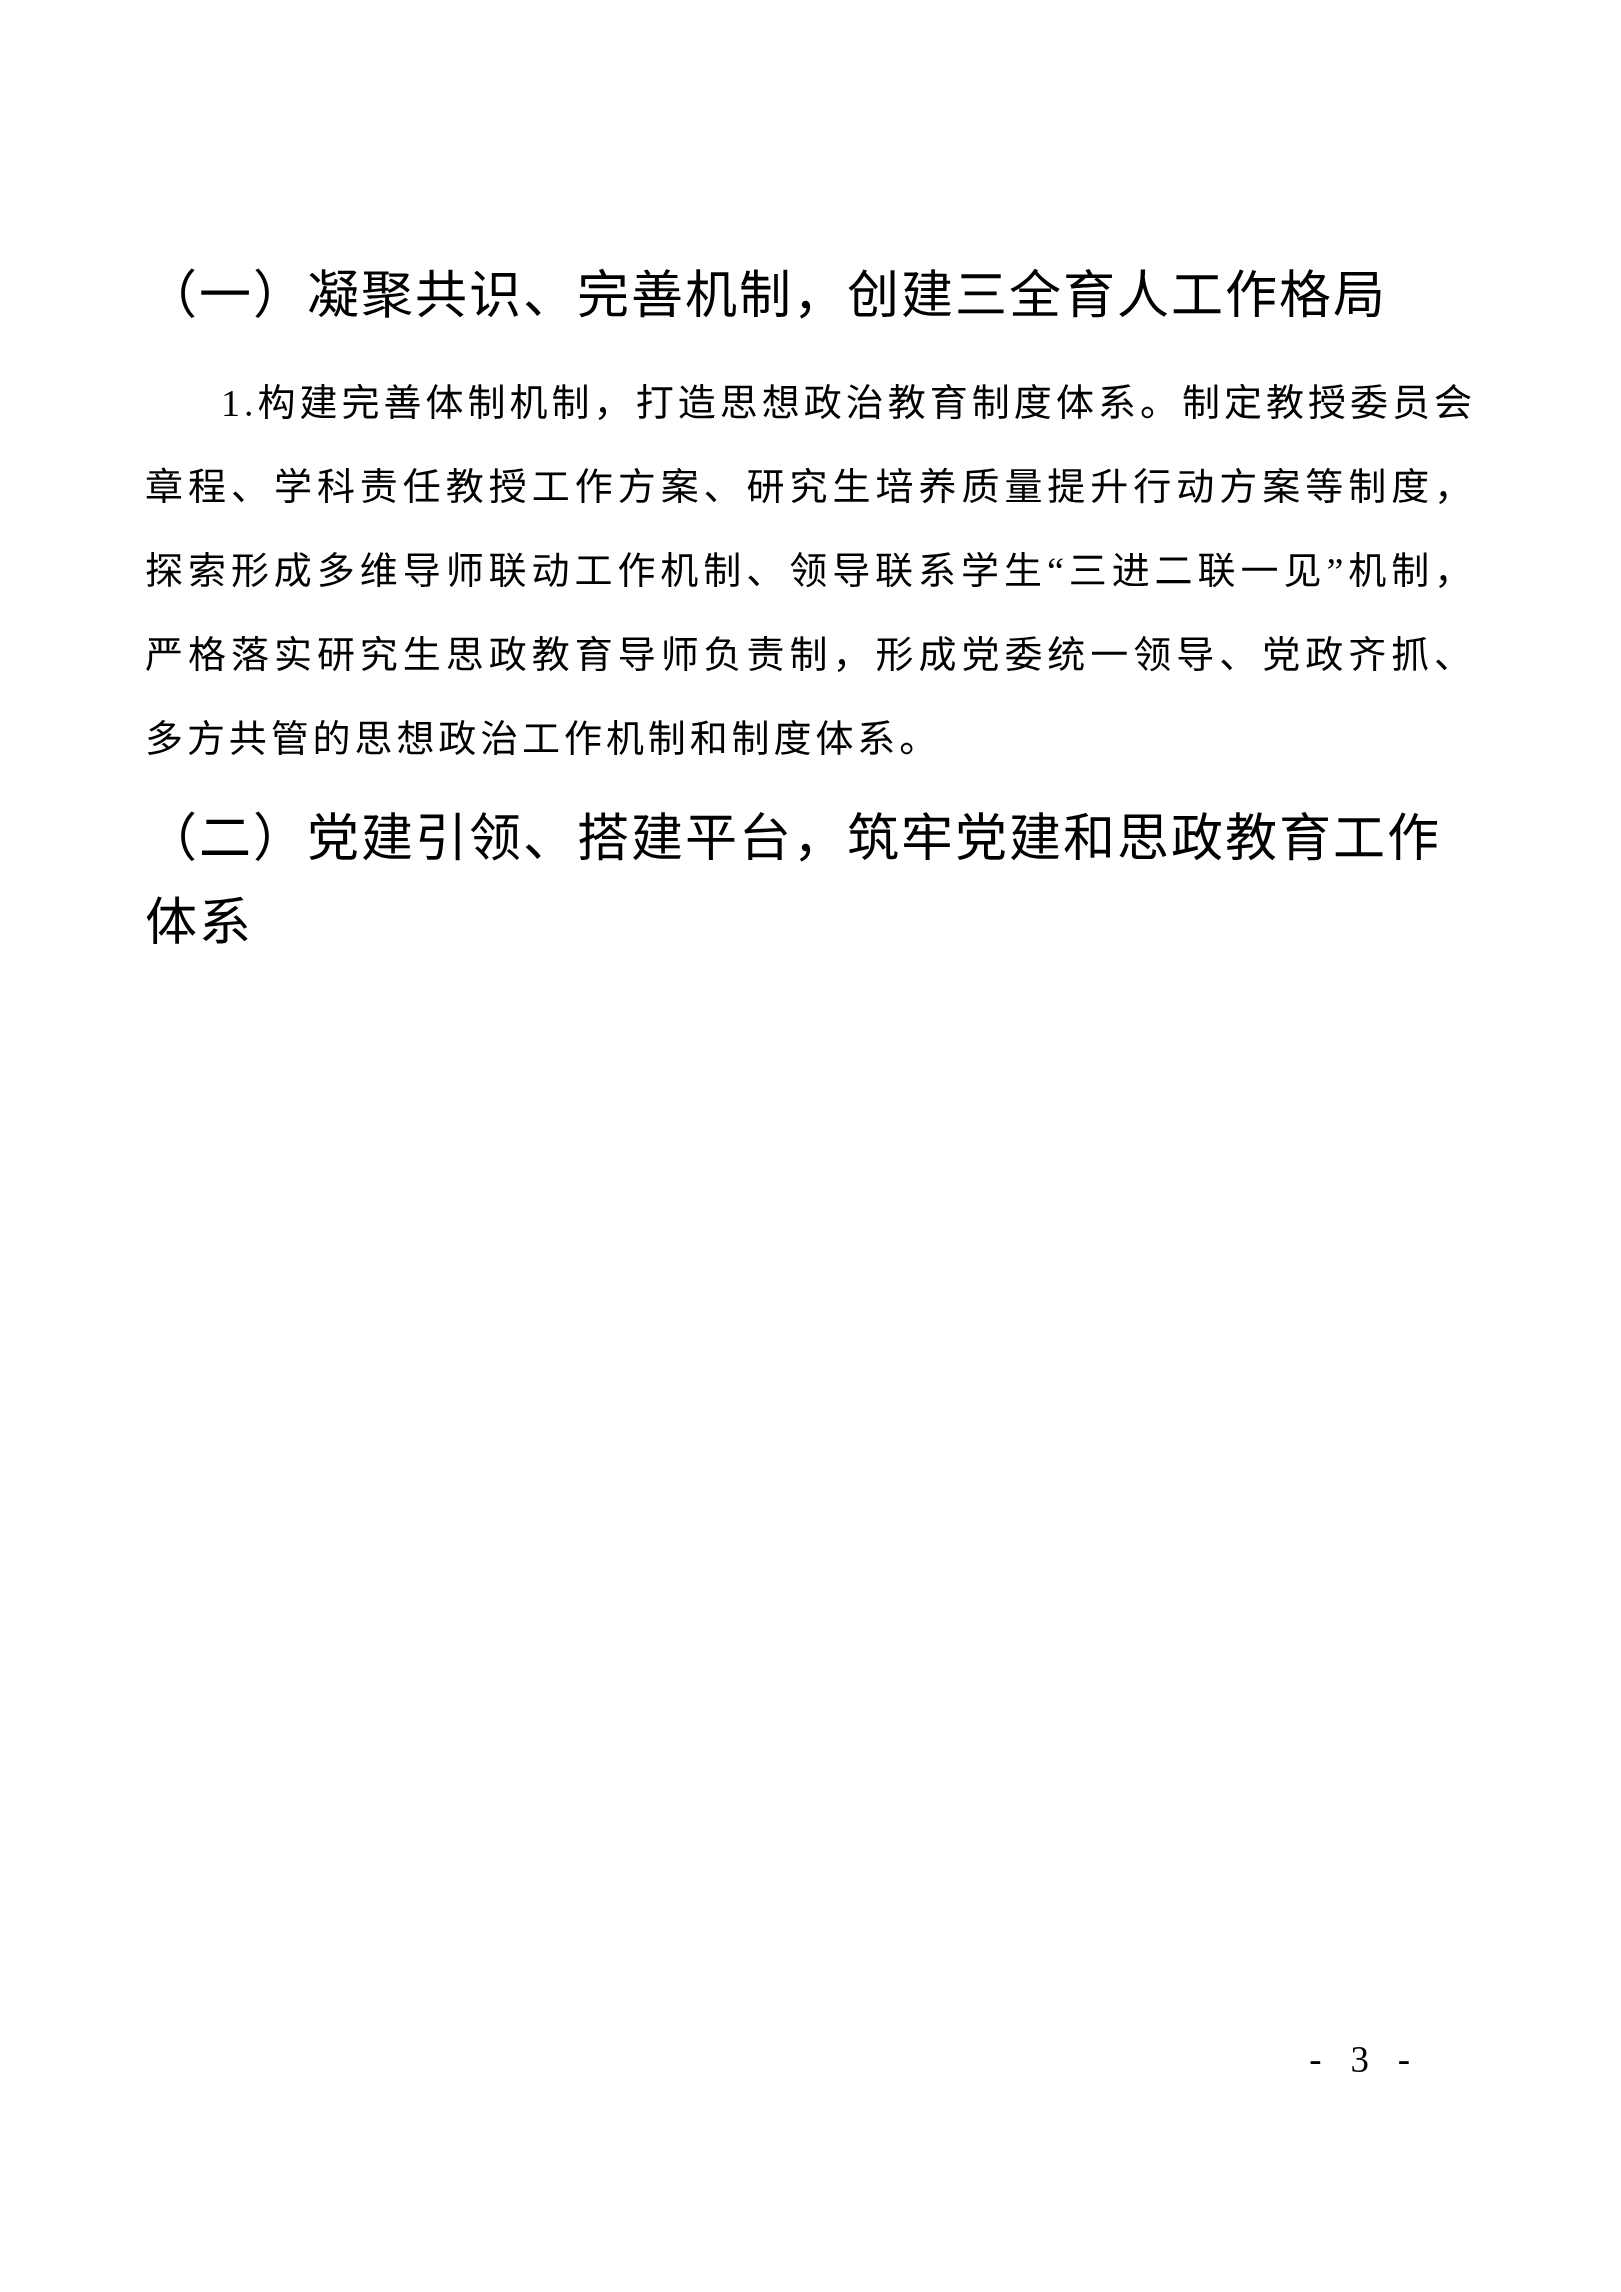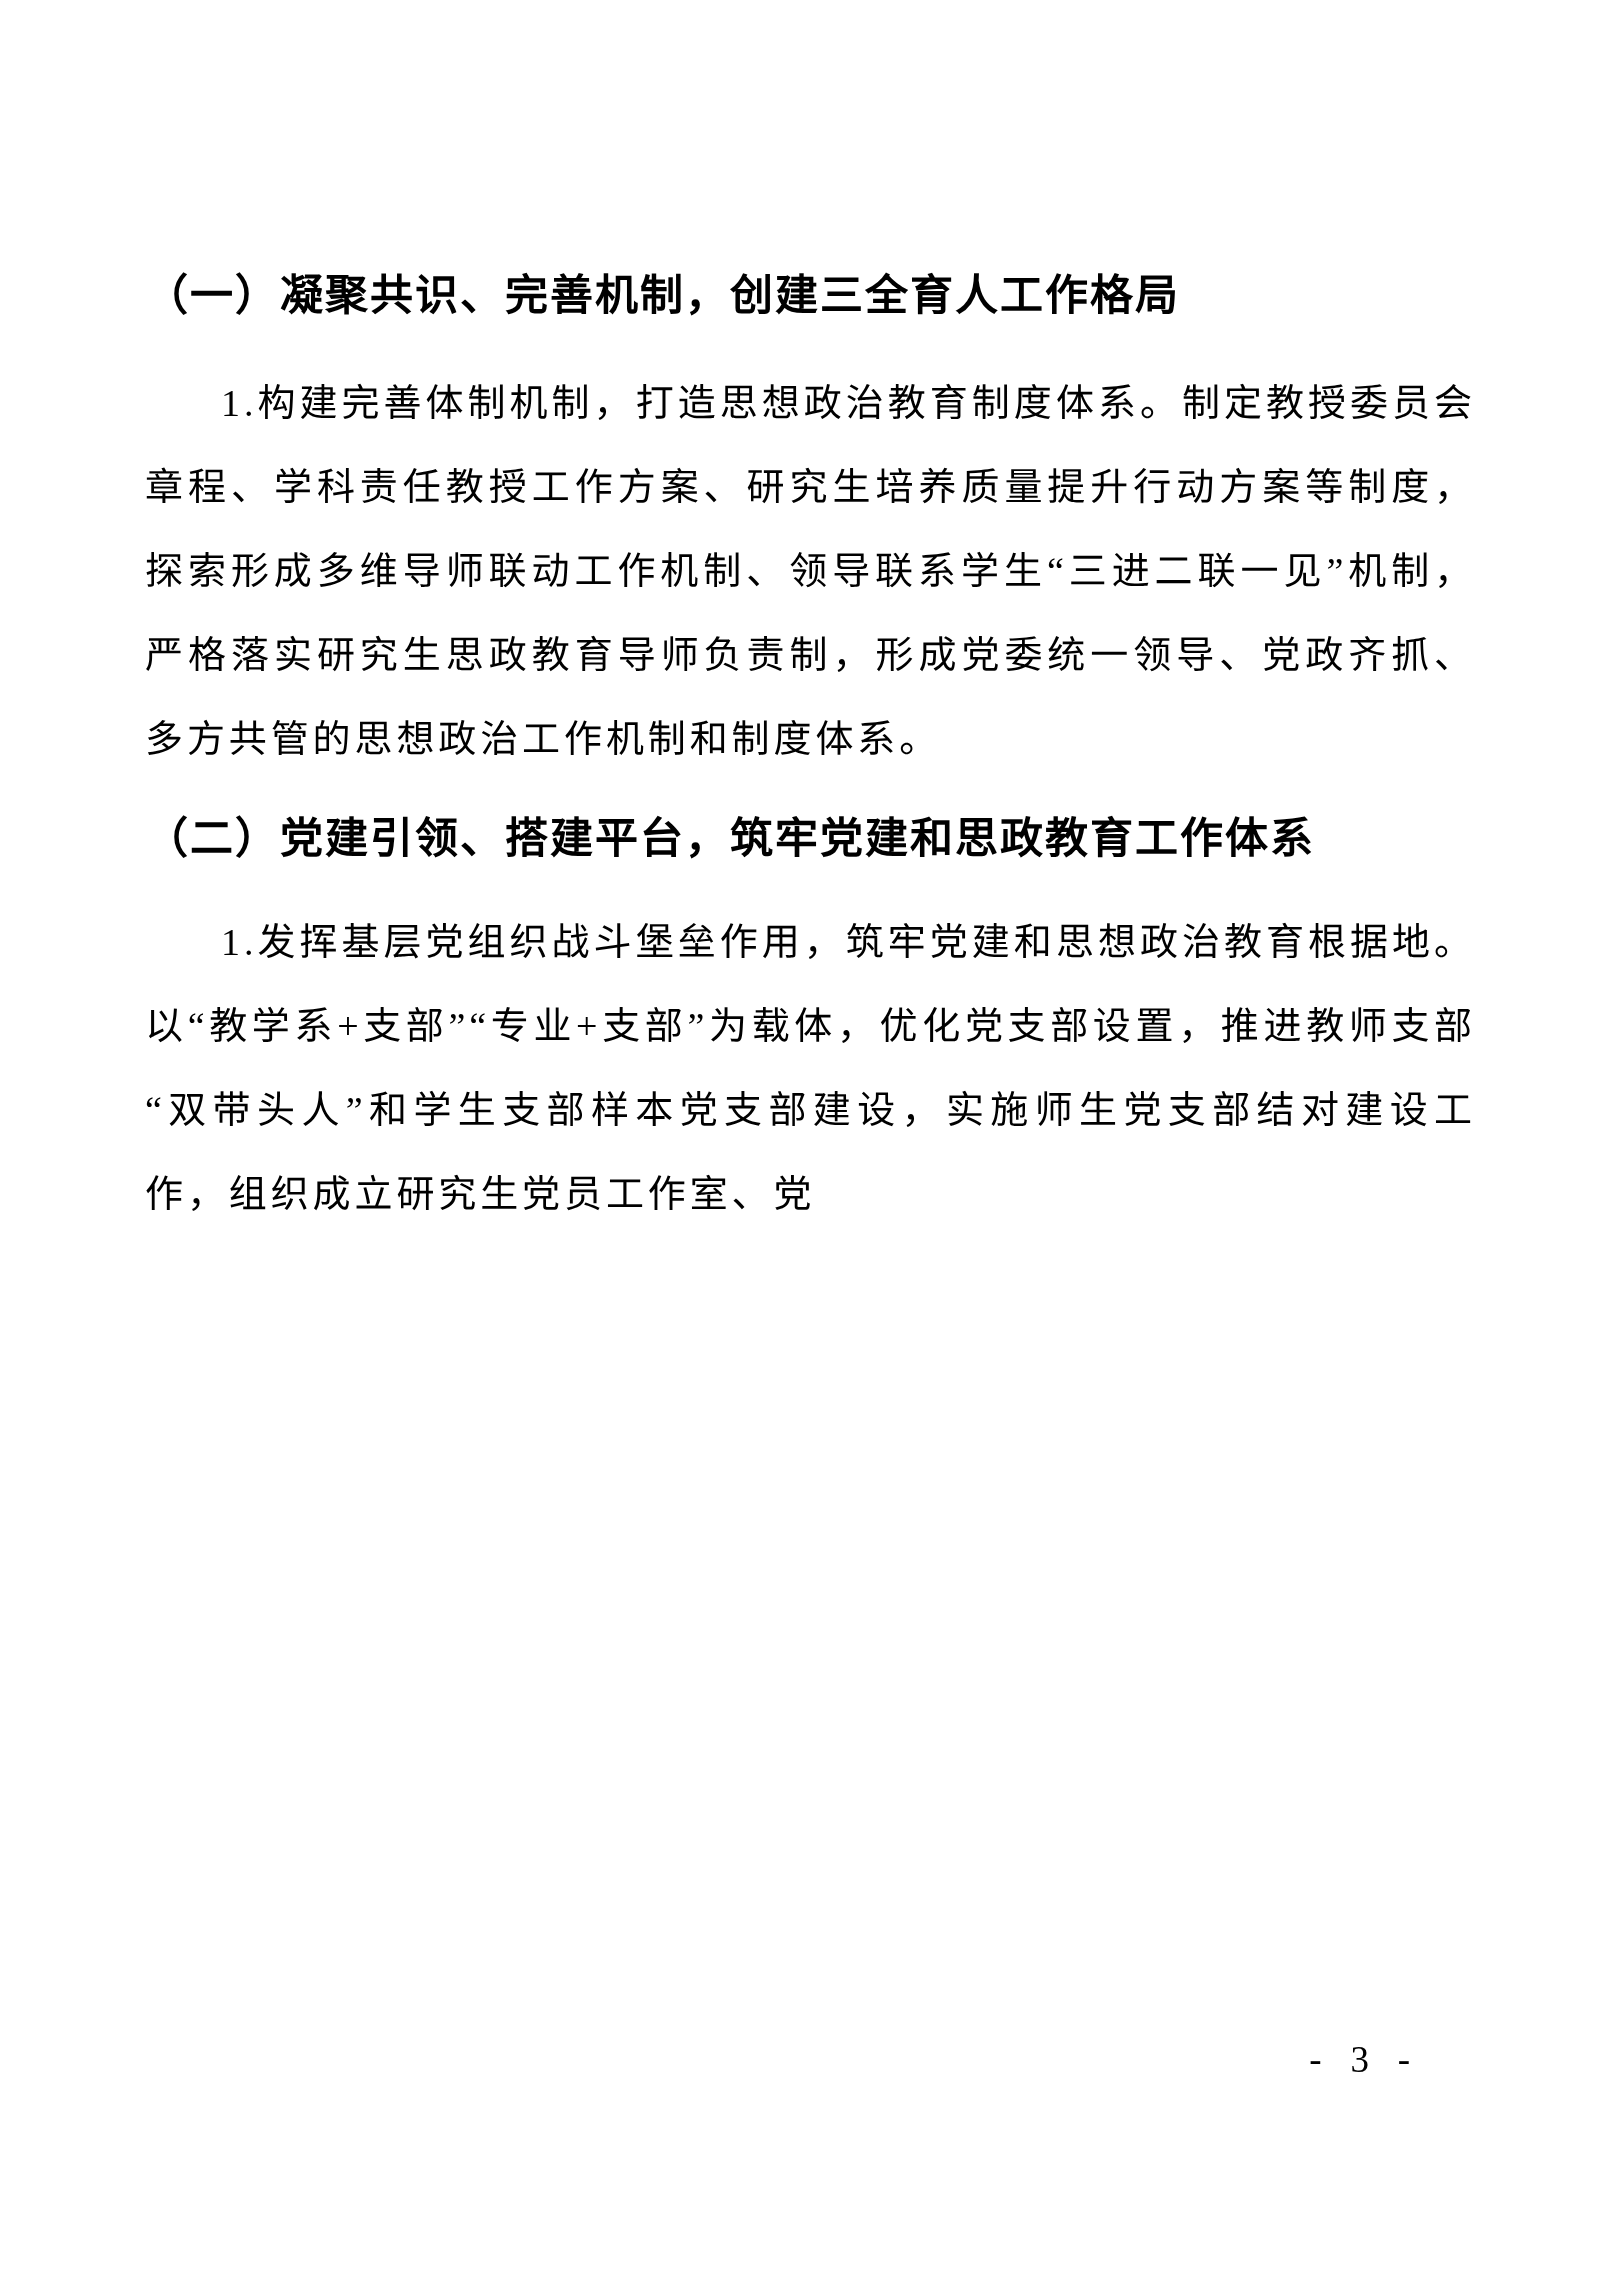--- a/index.html
+++ b/index.html
@@ -17,22 +17,22 @@
     font-family: "Liberation Serif", "DejaVu Serif", serif;
   }
   .content {
     position: absolute;
     left: 145px;
     top: 253px;
     width: 1331px;
   }
   .section-heading {
     font-family: "Liberation Sans", "DejaVu Sans", sans-serif;
-    font-size: 43px;
-    font-weight: 700;
+    font-size: 52px;
+    font-weight: 400;
     line-height: 84px;
     letter-spacing: 2px;
     margin: 0 0 23.5px 0;
     color: #000000;
     text-align: left;
   }
   .section-heading.second {
     margin-top: 15.7px;
     margin-bottom: 19.6px;
   }
@@ -63,19 +63,18 @@
 <div class="page">
   <div class="content">
 
     <h2 class="section-heading">（一）凝聚共识、完善机制，创建三全育人工作格局</h2>
 
     <p class="body-para">1.构建完善体制机制，打造思想政治教育制度体系。制定教授委员会章程、学科责任教授工作方案、研究生培养质量提升行动方案等制度，探索形成多维导师联动工作机制、领导联系学生“三进二联一见”机制，严格落实研究生思政教育导师负责制，形成党委统一领导、党政齐抓、多方共管的思想政治工作机制和制度体系。</p>
 
 
     <h2 class="section-heading second">（二）党建引领、搭建平台，筑牢党建和思政教育工作体系</h2>
 
-    <p class="body-para">1.发挥基层党组织战斗堡垒作用，筑牢党建和思想政治教育根据地。以“教学系+支部”“专业+支部”为载体，优化党支部设置，推进教师支部“双带头人”和学生支部样本党支部建设，实施师生党支部结对建设工作，组织成立研究生党员工作室、党</p>
 
   </div>
 
   <div class="page-number">- 3 -</div>
 </div>
 
 
 </body></html>

